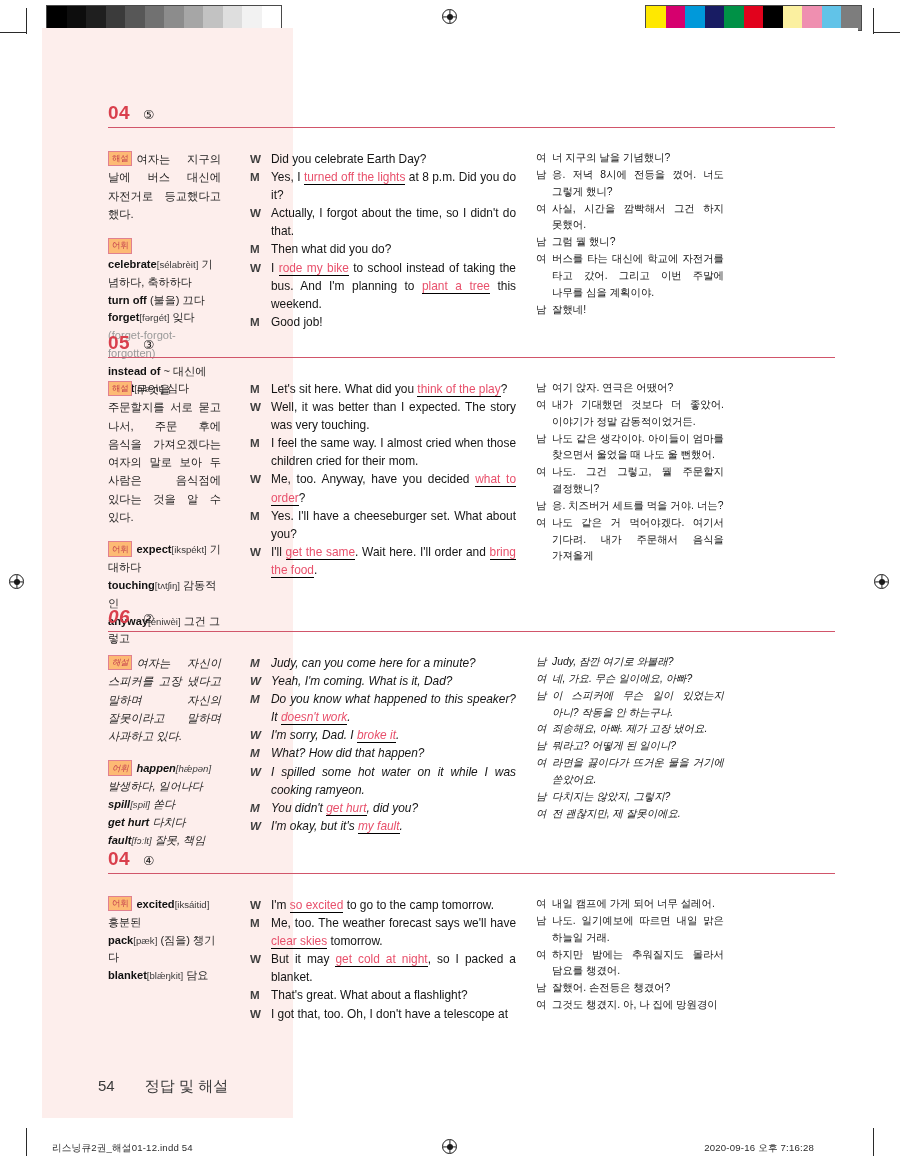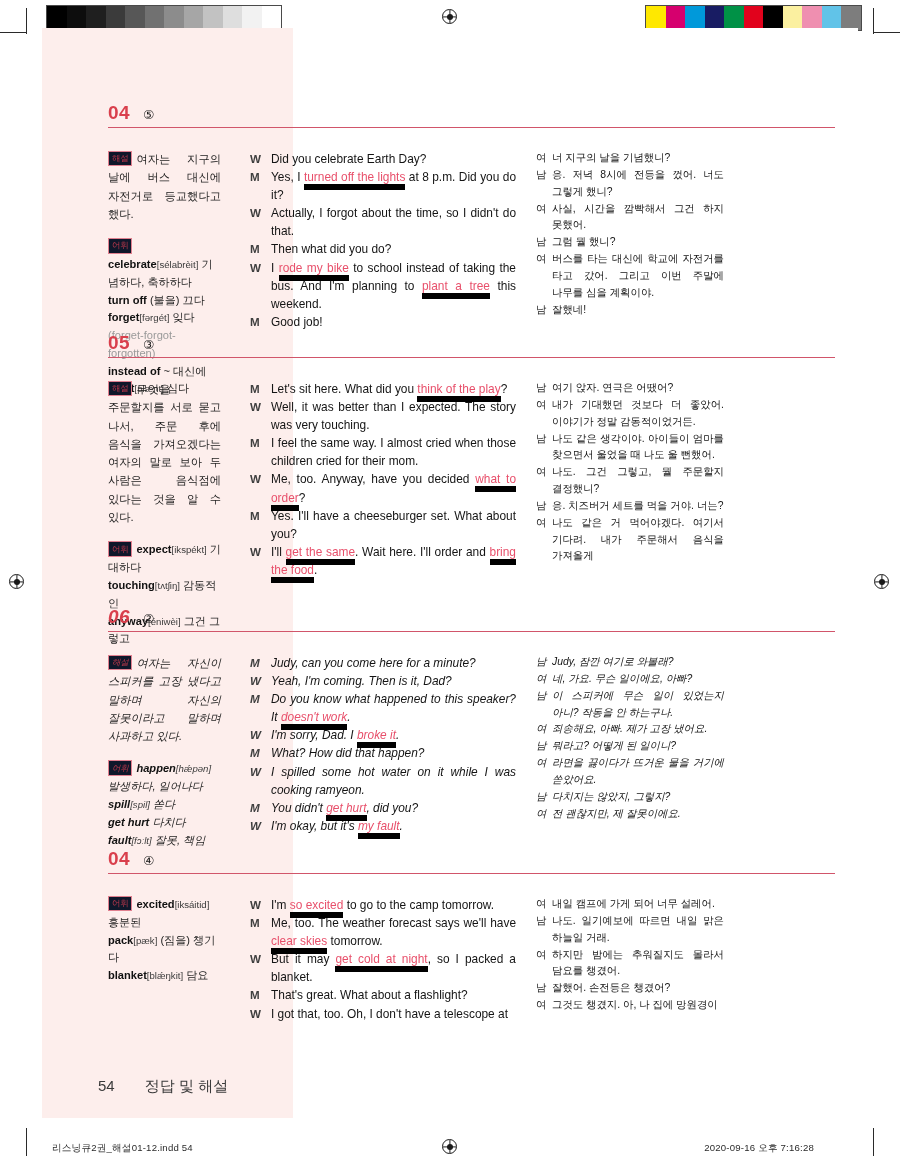--- a/index.html
+++ b/index.html
@@ -110,21 +110,21 @@
   .col-right {
     width: 200px;
     padding-left: 12px;
   }
 
   
   .badge {
     display: inline-block;
     border: 1px solid #e0808f;
     color: #c0394c;
-    background: #0f172a;
+    background: #fdba74;
     font-size: 8.5px;
     line-height: 1;
     padding: 2.2px 3px 2.8px 3px;
     vertical-align: 2px;
     margin-right: 4px;
     letter-spacing: -0.3px;
     white-space: nowrap;
   }
   .expl {
     font-size: 11.3px;
@@ -161,21 +161,21 @@
     color: #3f3f3f;
     font-size: 11.6px;
   }
   .turn .txt {
     flex: 1;
     text-align: justify;
     text-justify: inter-word;
   }
   .turn .txt .hl {
     color: #e8506b;
-    border-bottom: 6px solid #000000;
+    border-bottom: 1px solid #000000;
   }
 
   .turn-kr {
     display: flex;
     font-size: 10.4px;
     line-height: 1.62;
     color: #141414;
     word-break: keep-all;
   }
   .turn-kr .spk {
@@ -423,21 +423,21 @@
               </p>
             </div>
             <div class="col-mid">
               <div class="dlg">
                 <div class="turn">
                   <span class="spk">M</span>
                   <span class="txt">Judy, can you come here for a minute?</span>
                 </div>
                 <div class="turn">
                   <span class="spk">W</span>
-                  <span class="txt">Yeah, I'm coming. Then is it, Dad?</span>
+                  <span class="txt">Yeah, I'm coming. What is it, Dad?</span>
                 </div>
                 <div class="turn">
                   <span class="spk">M</span>
                   <span class="txt">Do you know what happened to this speaker? It <span class="hl">doesn't work</span>.</span>
                 </div>
                 <div class="turn">
                   <span class="spk">W</span>
                   <span class="txt">I'm sorry, Dad. I <span class="hl">broke it</span>.</span>
                 </div>
                 <div class="turn">

